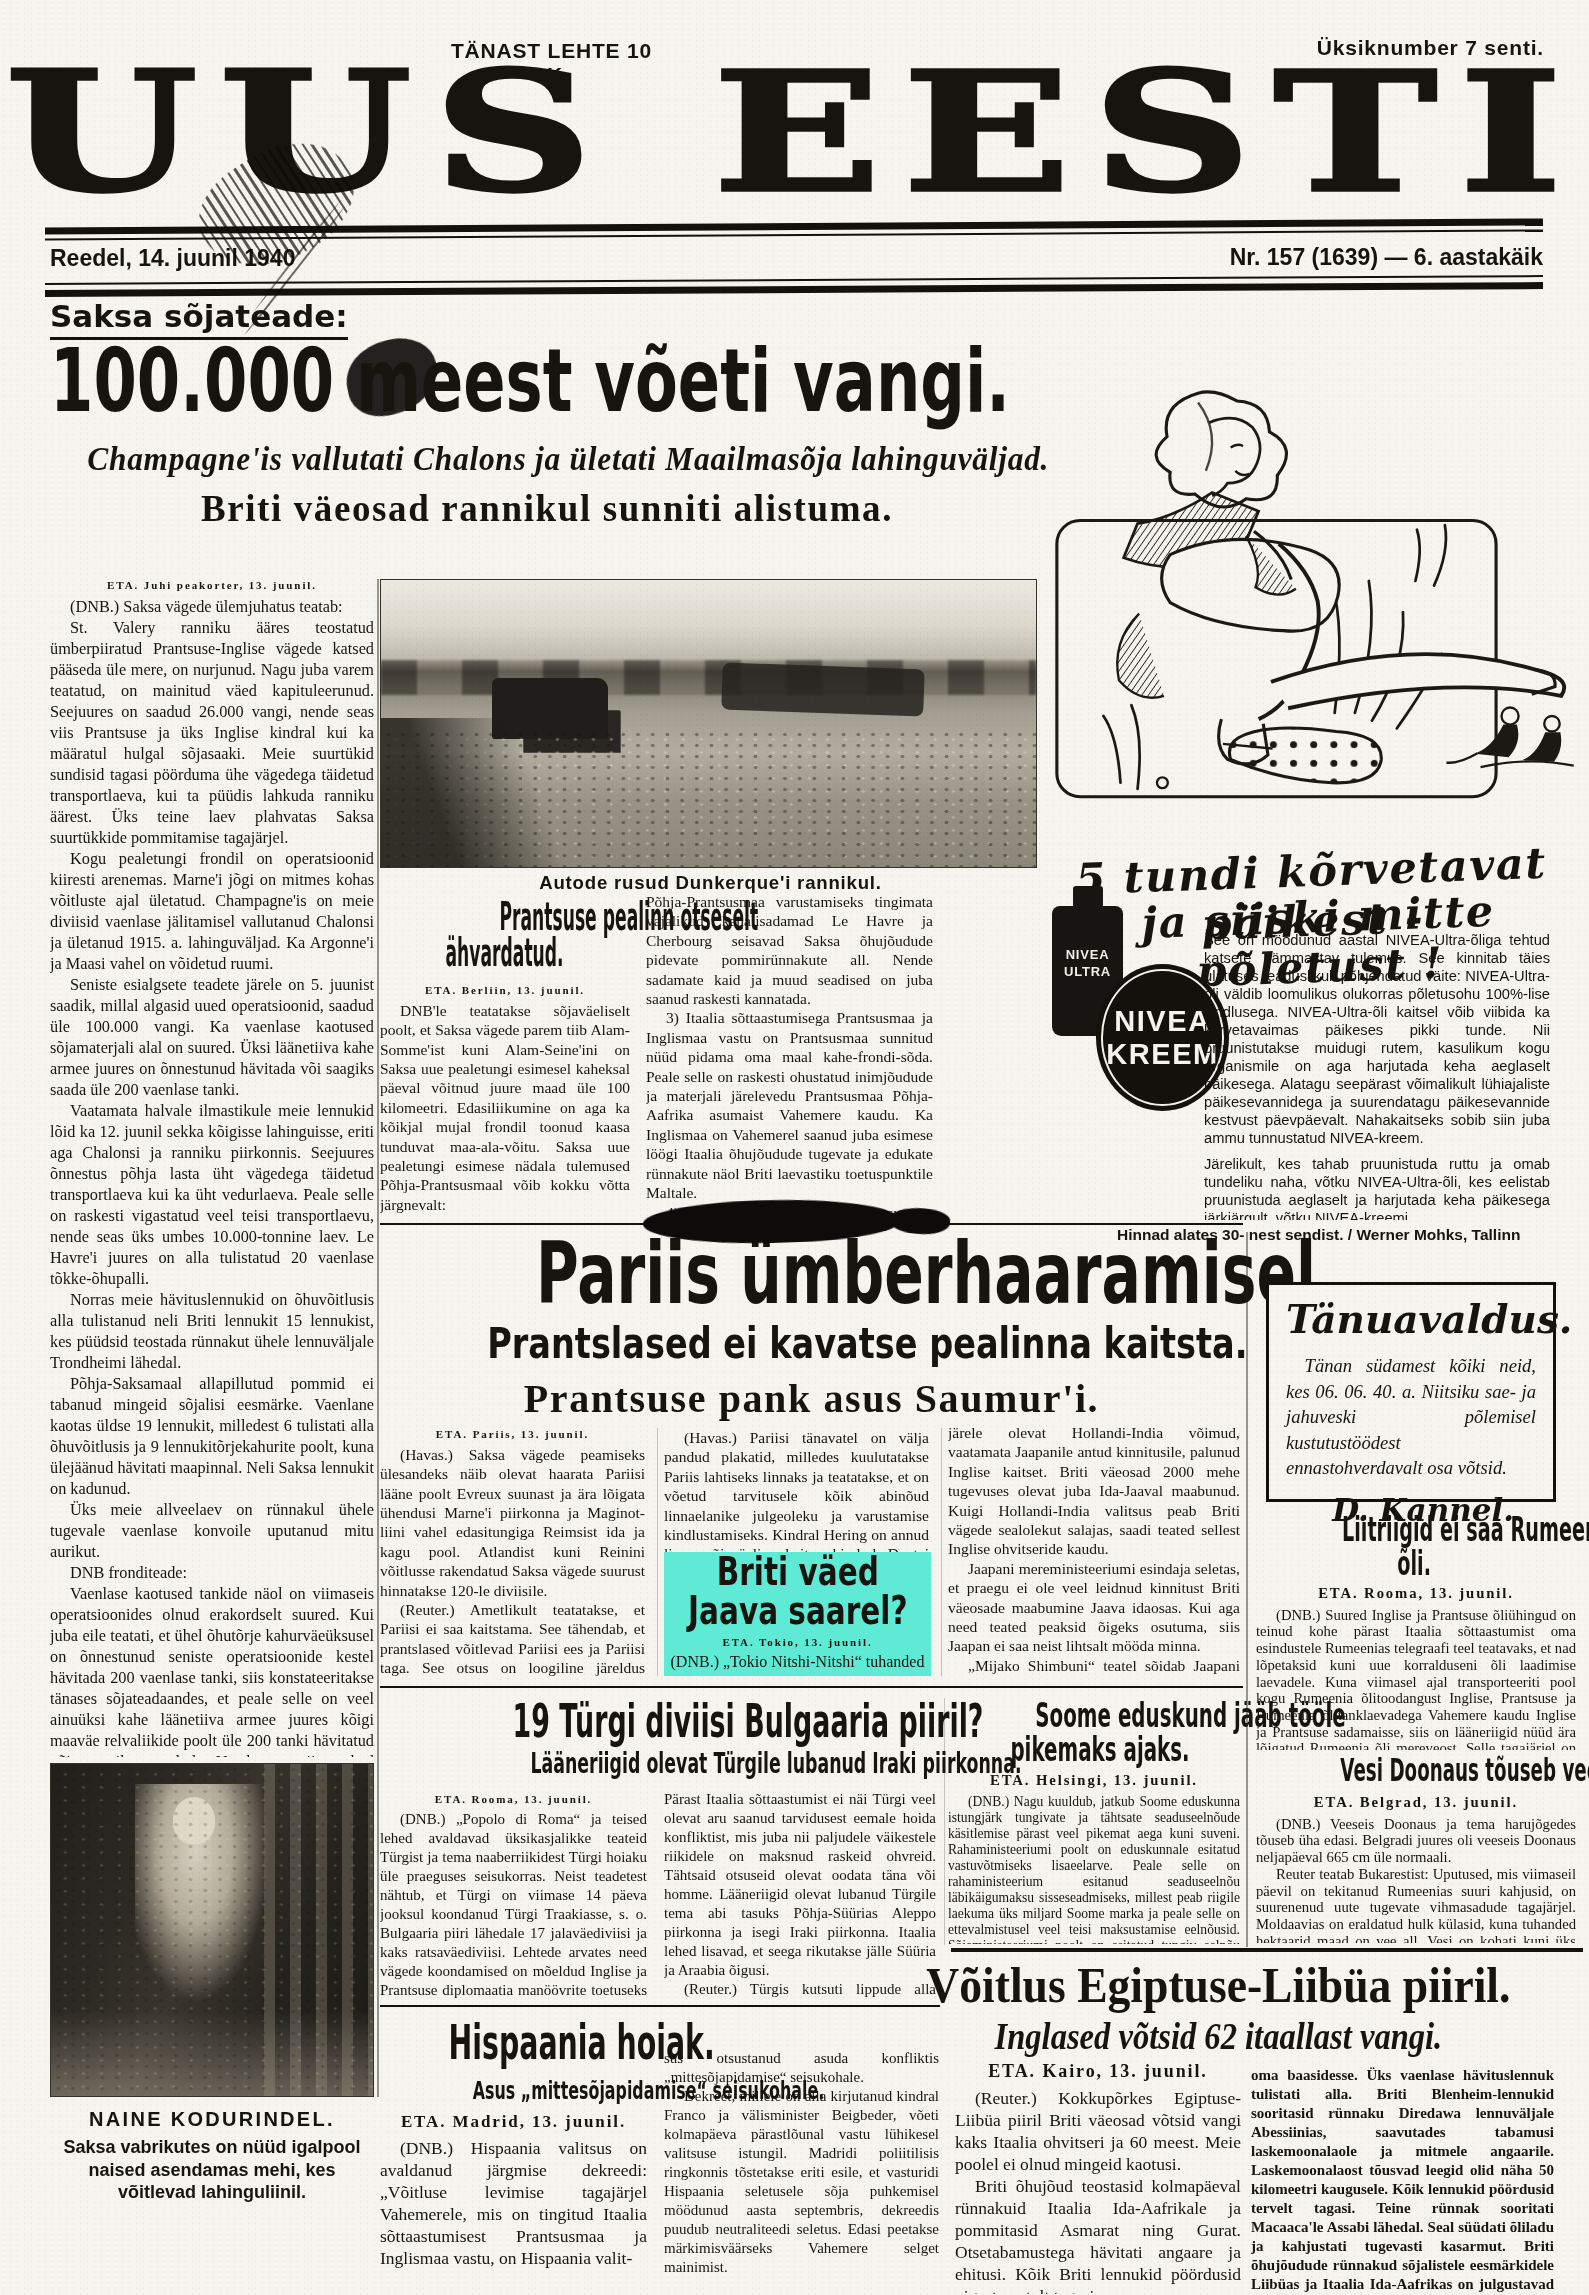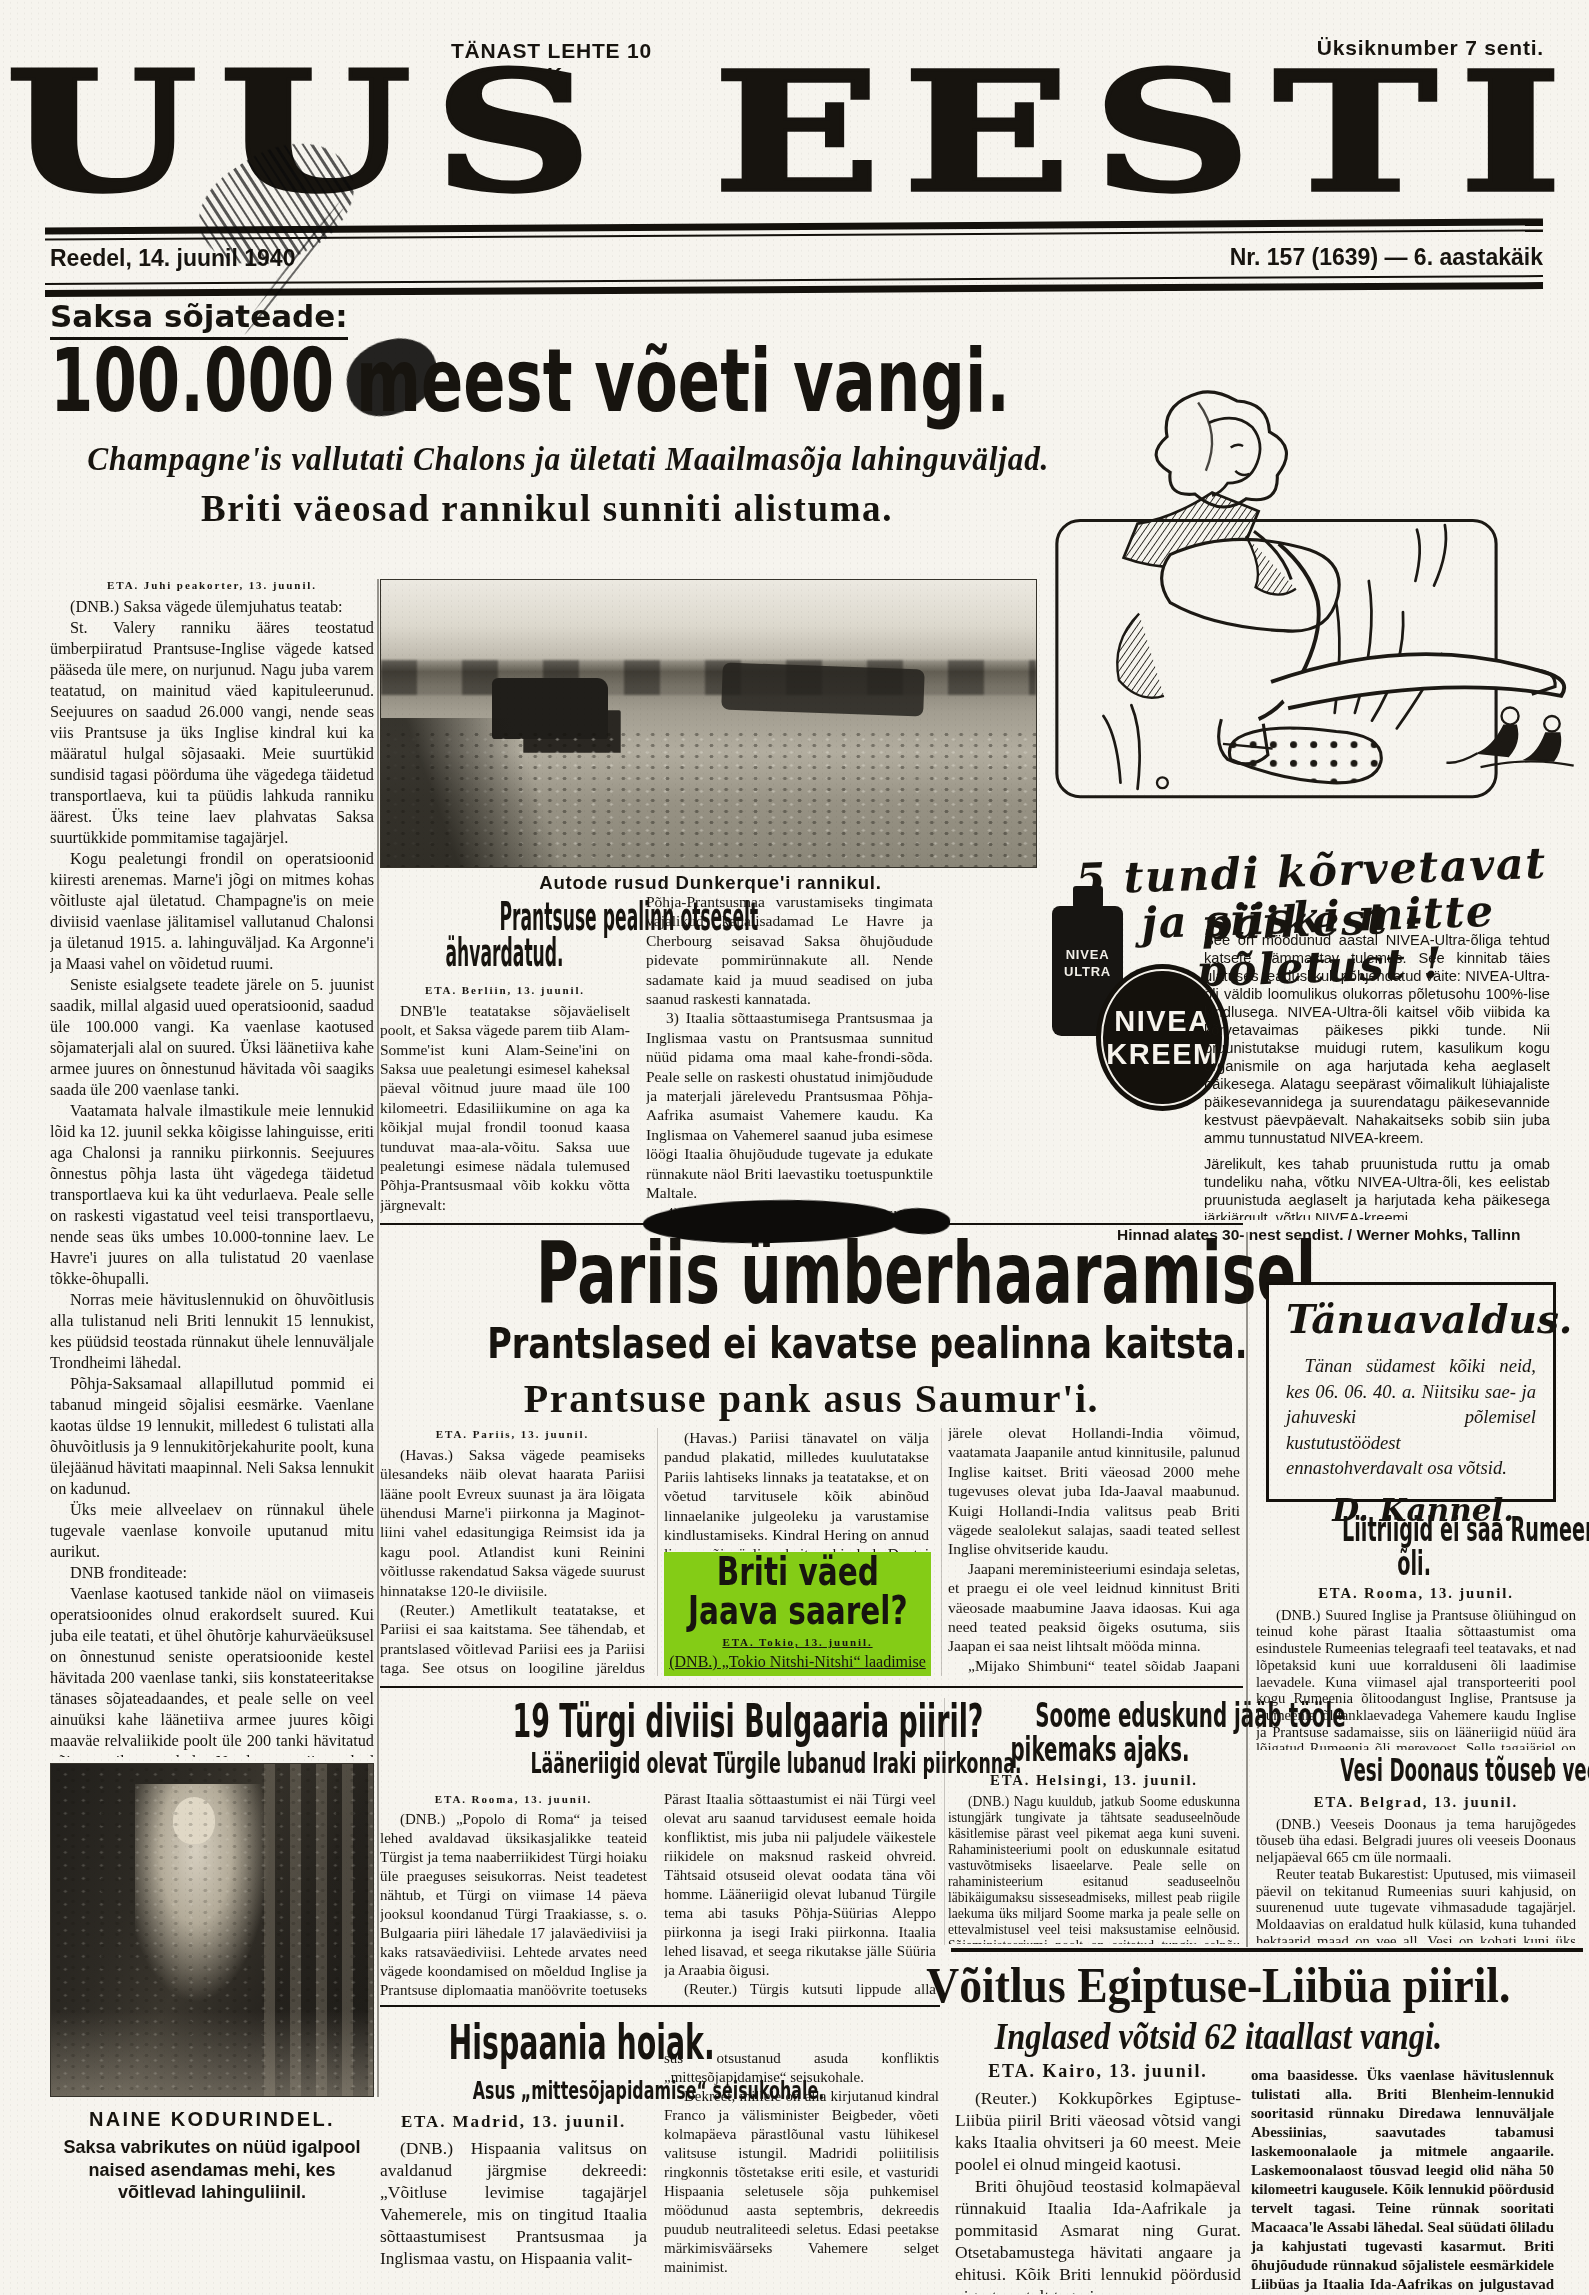--- a/index.html
+++ b/index.html
@@ -71,21 +71,21 @@
   .oval div{color:#f7f4ed;font-family:"Liberation Sans",sans-serif;font-weight:bold;font-size:29px;line-height:33px;letter-spacing:1.6px;}
 
   
   .thanks{border:3.9px solid #14110c;box-sizing:border-box;padding:11px 17px;background:#f6f4ee;}
   .thanks .tt{font-family:"DejaVu Serif",serif;font-style:italic;font-weight:bold;font-size:39px;text-align:center;margin:0 0 11px;}
   .thanks .tb{font-style:italic;font-size:18.6px;line-height:25.6px;text-align:justify;text-indent:18.6px;margin:0;}
   .thanks .ts{font-family:"DejaVu Serif",serif;font-style:italic;font-weight:bold;font-size:31px;text-align:right;padding-right:22px;margin:11px 0 0;}
 
   .vr{background:rgba(35,30,22,.45);}
   .serifhead{font-family:"Liberation Serif",serif;font-weight:bold;}
-  .java-block{background:#84cc16;z-index:3;text-decoration:underline;}
+  .java-block{background:#5eead4;z-index:3;}
 </style>
 </head>
 <body>
 
 <div id="page">
 
   <div class="abs notice c" style="left:435px;top:39px;width:233px;">TÄNAST LEHTE 10 LK.</div>
   <div class="abs notice" style="left:1226px;top:36px;width:318px;text-align:right;">Üksiknumber 7 senti.</div>
 
   <div class="abs masthead"><span>UUS EESTI</span></div>
@@ -260,21 +260,21 @@
         <p>„Mijako Shimbuni“ teatel sõidab Jaapani endine välisminister admiral Nomura 10. juulil Hollandi-Indiasse ja Filippiinidele, et „nende maade õigustamatu närvlikkuse asjus Jaapani eesmärkide pärast Vaikse ookeani kaguosas“ astuda kontakti sealsete valitsustega.</p>
       </div>
   </div>
 
   <div class="abs java-block c" style="left:664px;top:1552px;width:267px;height:124px;">
     <div class="hcond" style="font-size:36px;line-height:39px;">
       <span class="sqz" style="--sx:.82;--sy:1.1;">Briti väed</span><br>
       <span class="sqz" style="--sx:.82;--sy:1.1;">Jaava saarel?</span>
     </div>
     <div class="dl" style="margin-top:6.2px;">ETA. Tokio, 13. juunil.</div>
-    <div style="font-size:16px;">(DNB.) „Tokio Nitshi-Nitshi“ laadimise</div>
+    <div style="font-size:16px;">(DNB.) „Tokio Nitshi-Nitshi“ tuhanded</div>
   </div>
 
   <div class="abs hrule" style="left:380px;top:1686px;width:863px;height:2.3px;"></div>
 
   <div class="abs c hcond" style="left:380px;top:1700px;width:549px;font-size:42px;"><span class="sqz" style="--sx:.64;--sy:1.1;">19 Türgi diviisi Bulgaaria piiril?</span></div>
   <div class="abs c hcond" style="left:380px;top:1749px;width:549px;font-size:28px;"><span class="sqz" style="--sx:.62;">Lääneriigid olevat Türgile lubanud Iraki piirkonna.</span></div>
   <div class="abs bodycol t195" style="left:380px;top:1793px;width:267px;height:208px;">
     <span class="dl">ETA. Rooma, 13. juunil.</span>
     <div>
         <p>(DNB.) „Popolo di Roma“ ja teised lehed avaldavad üksikasjalikke teateid Türgist ja tema naaberriikidest Türgi hoiaku üle praeguses seisukorras. Neist teadetest nähtub, et Türgi on viimase 14 päeva jooksul koondanud Türgi Traakiasse, s. o. Bulgaaria piiri lähedale 17 jalaväediviisi ja kaks ratsaväediviisi. Lehtede arvates need vägede koondamised on mõeldud Inglise ja Prantsuse diplomaatia manöövrite toetuseks Bulgaarias.</p>

